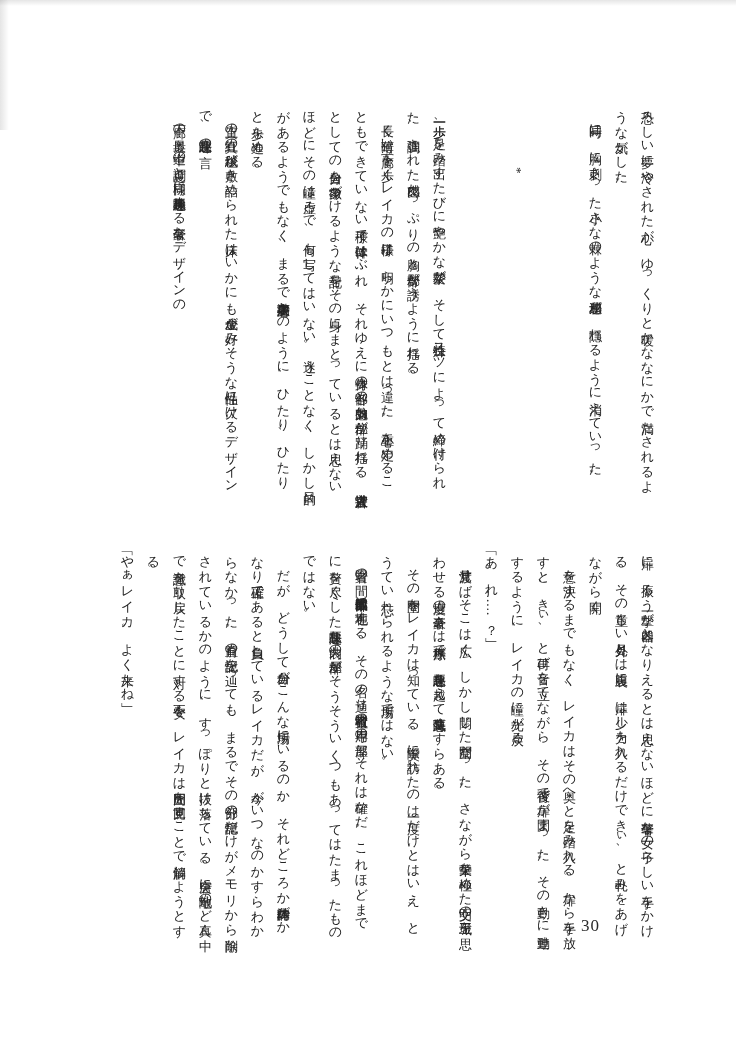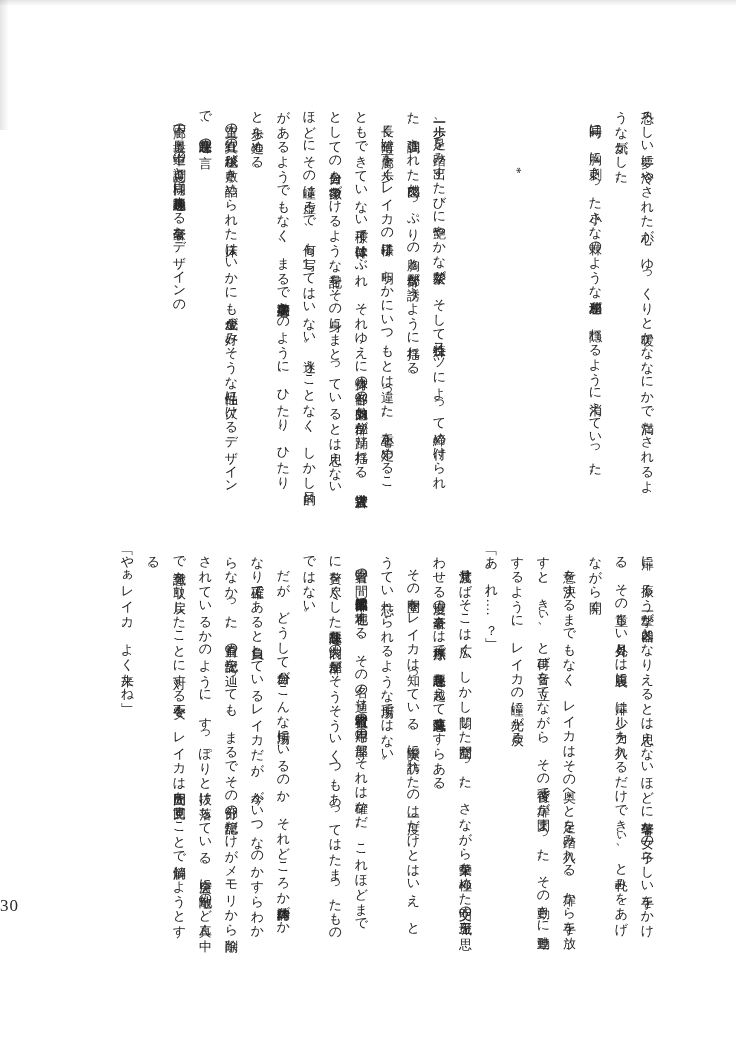--- a/index.html
+++ b/index.html
@@ -40,22 +40,22 @@
   .text-block p { margin: 0; padding: 0; }
   .text-block p.indent { text-indent: 1em; }
   
   .text-block p.sep {
     margin-right: 52px;
     margin-left: 52px;
     text-indent: 5em;
   }
   .page-number {
     position: absolute;
-    top: 896px; left: 0; width: 600px;
-    text-align: left;
+    top: 916px; left: 0; width: 600px;
+    text-align: right;
     font-size: 17px;
     letter-spacing: 1px;
     color: #2a2a2a;
   }
 </style>
 </head>
 <body>
 
 <div class="edge-shade-top"></div>
 <div class="edge-shade-left"></div>

